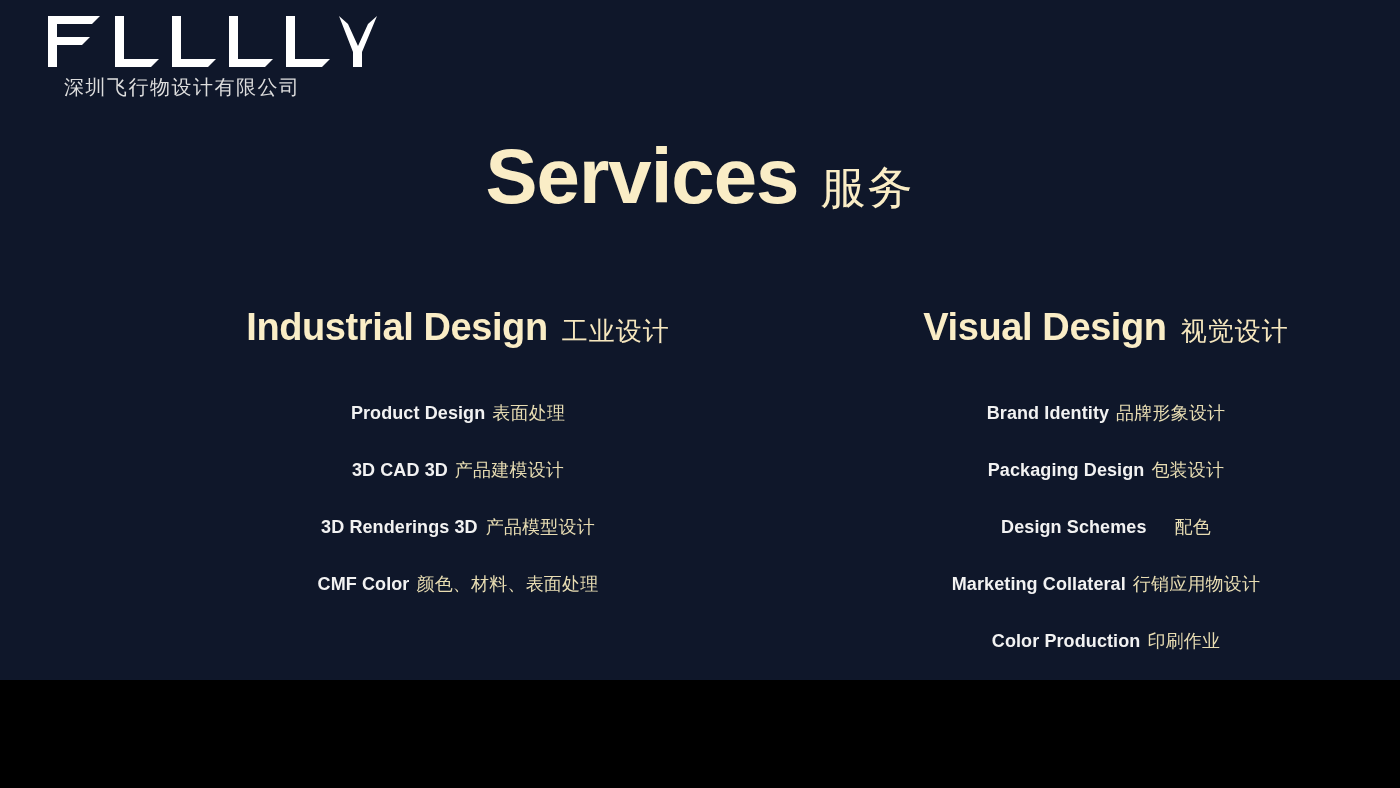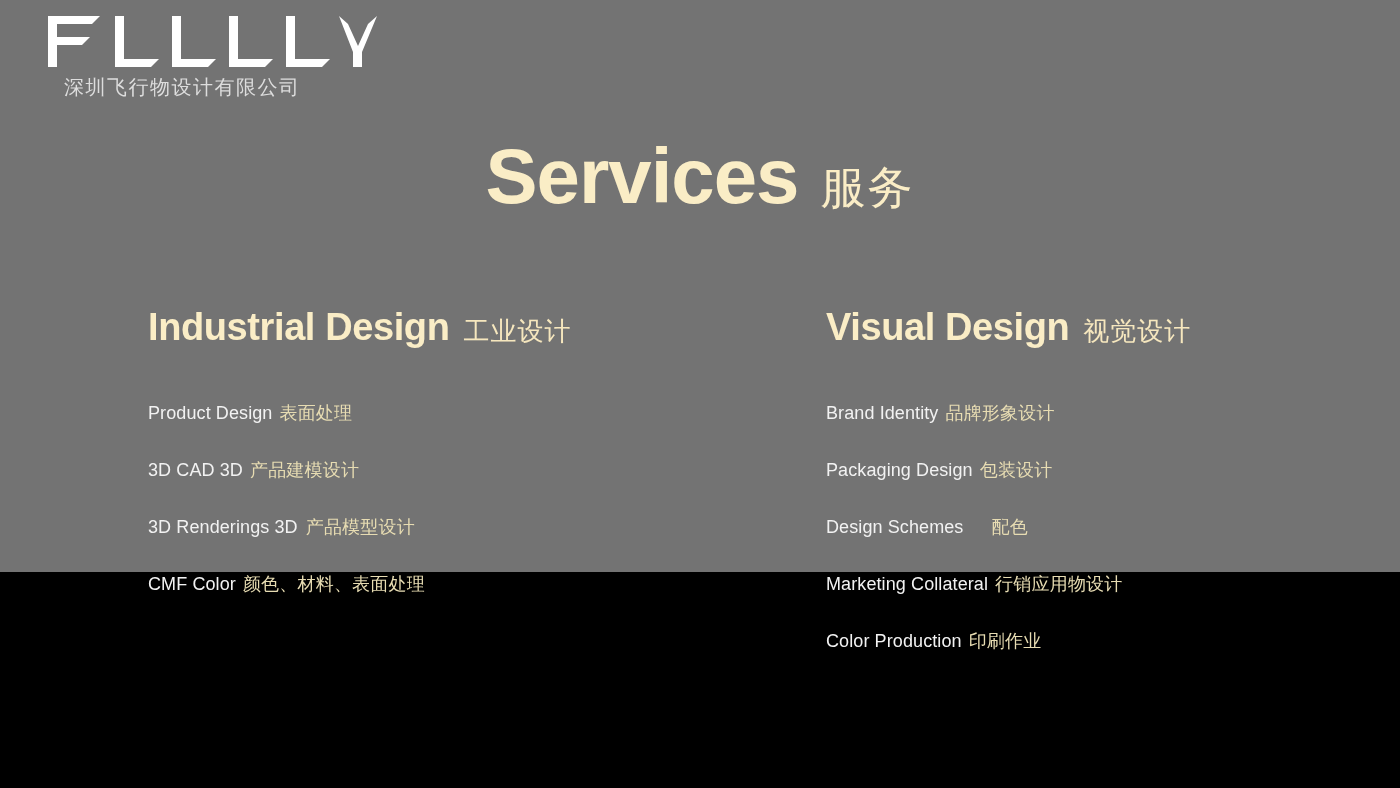--- a/index.html
+++ b/index.html
@@ -13,22 +13,22 @@
   }
 
   body {
     font-family:"Liberation Sans", sans-serif;
     -webkit-font-smoothing:antialiased;
   }
 
   #slide {
     position:relative;
     width:1400px;
-    height:572px;
-    background:#737373;
+    height:680px;
+    background:#0f172a;
   }
 
   
   #logo-block {
     position:absolute;
     left:48px;
     top:16px;
     width:420px;
   }
 
@@ -75,21 +75,21 @@
 
   
   #columns {
     position:absolute;
     left:0;
     top:308px;
     width:1400px;
     height:420px;
   }
 
-  .column { position:absolute; top:0; }
+  .column { position:absolute; top:0;text-align:center; }
   .column.left  { left:148px;  width:620px; }
   .column.right { left:826px;  width:560px; }
 
   .col-heading {
     white-space:nowrap;
     line-height:1;
     margin-bottom:0;
   }
   .col-heading-en {
     font-size:38px;
@@ -115,21 +115,21 @@
   }
 
   .service-item {
     height:57px;
     line-height:20px;
     white-space:nowrap;
   }
 
   .svc-en {
     font-size:18px;
-    font-weight:400;
+    font-weight:700;
     color:#f2f2f2;
     letter-spacing:0.1px;
     vertical-align:baseline;
     margin-top:32px;
   }
   .svc-zh {
     font-size:18px;
     font-weight:400;
     color:#e7dcb2;
     letter-spacing:0.2px;

